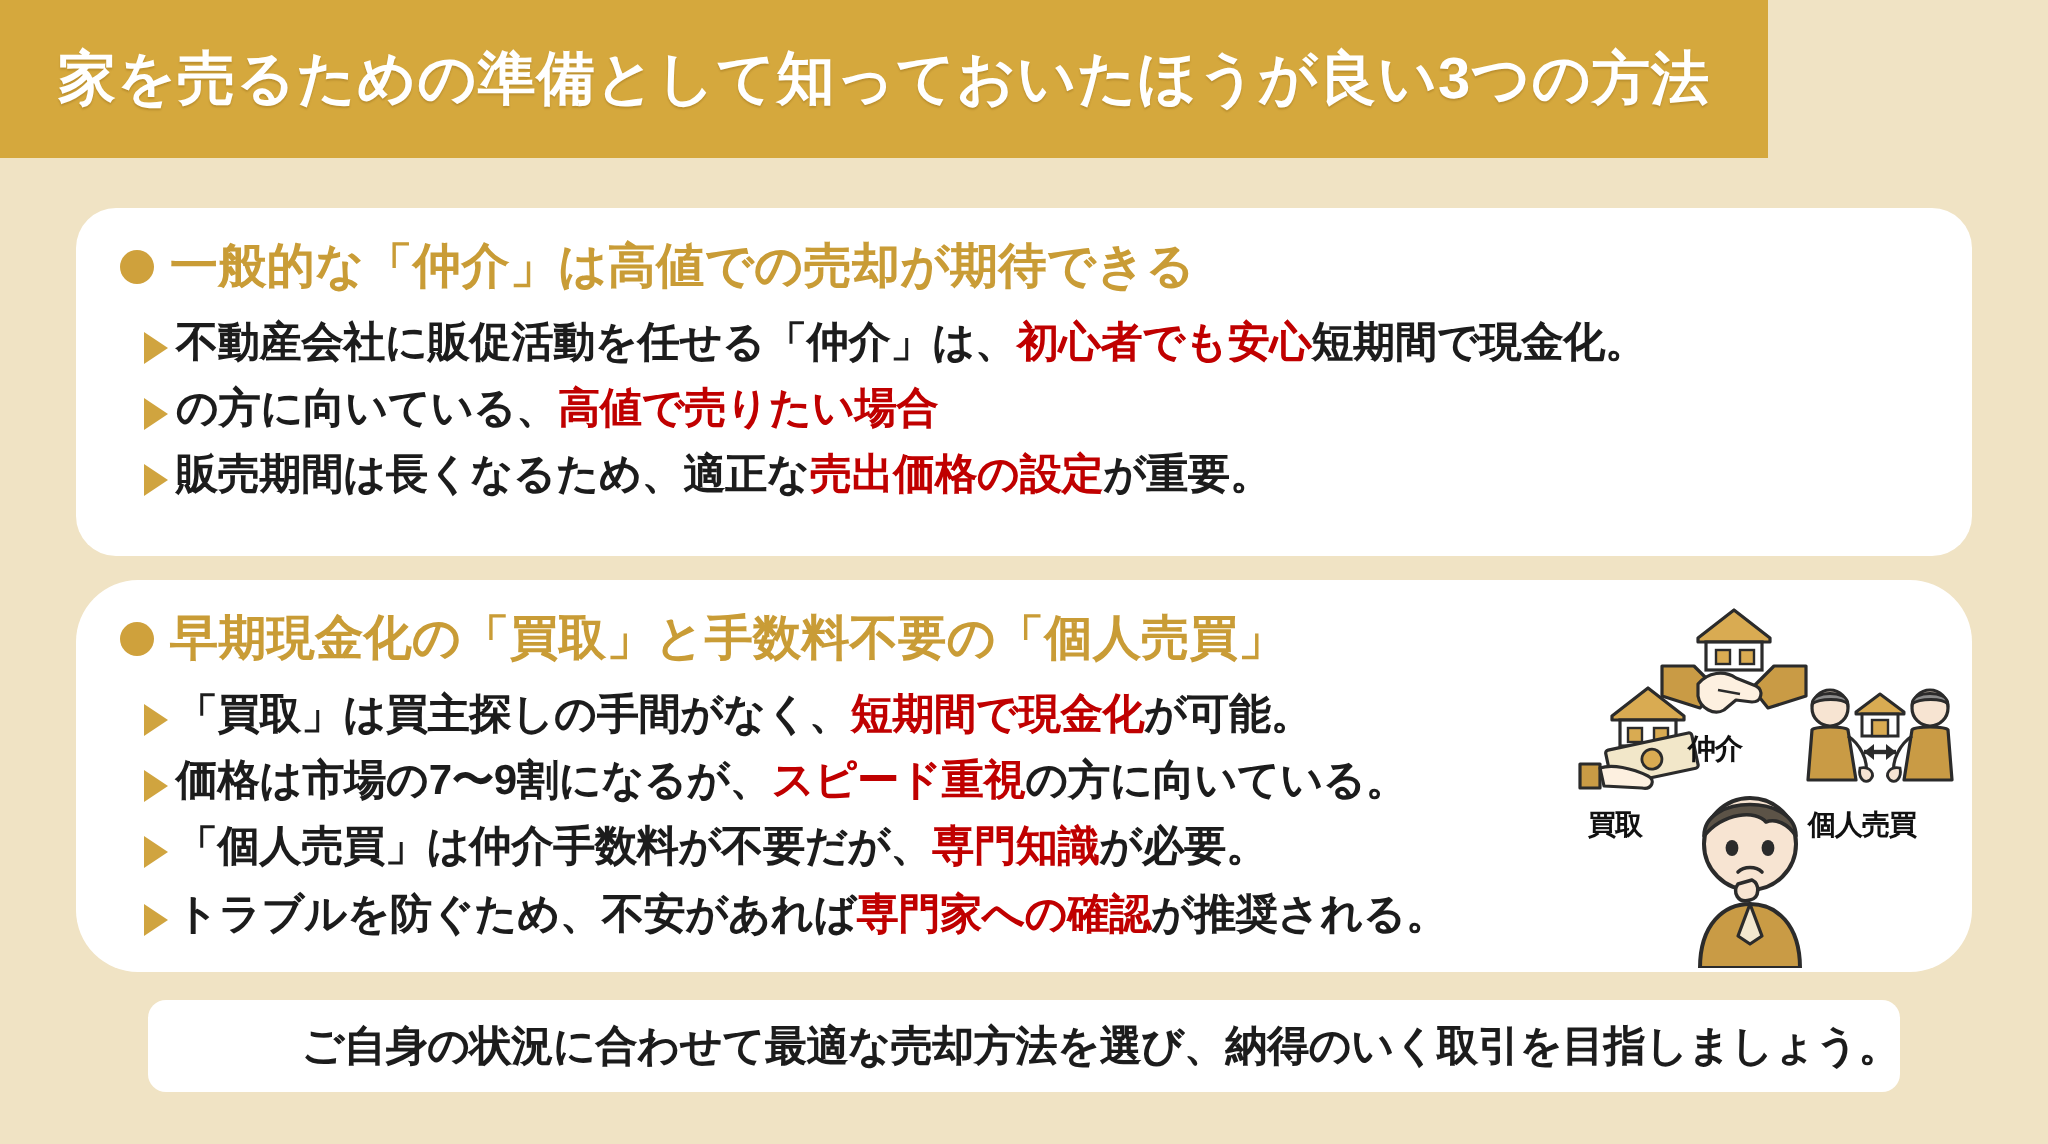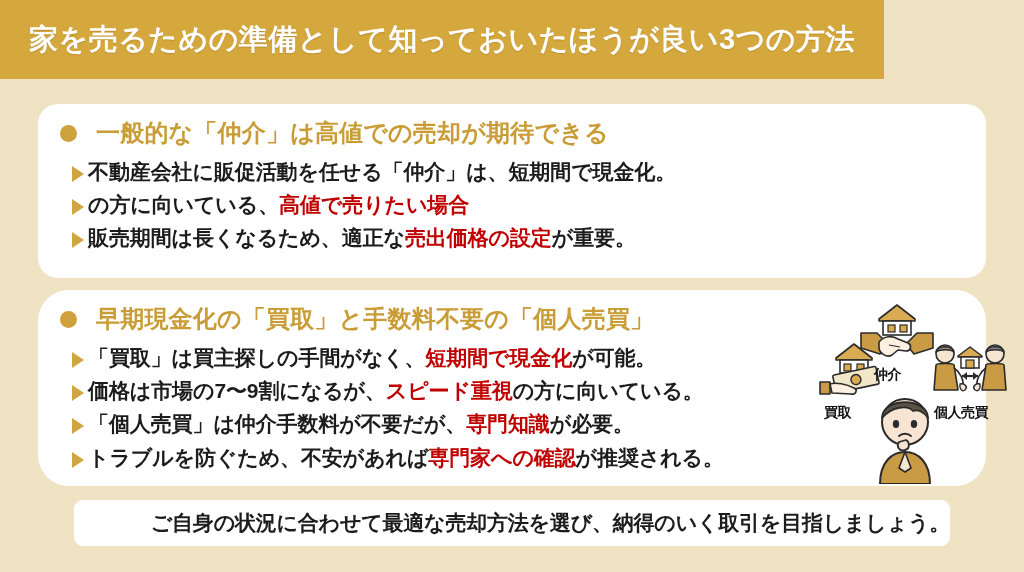--- a/index.html
+++ b/index.html
@@ -46,21 +46,21 @@
   #card-2 { left: 38px; top: 290px; width: 948px; height: 196px; border-radius: 31px; }
   #card-footer {
     left: 74px; top: 500px; width: 876px; height: 46px;
     border-radius: 9px;
     display: flex; align-items: center; justify-content: flex-end;
   }
 
   .card-heading {
     display: flex;
     align-items: center;
-    gap: 19px;
+    gap: 8px;
     color: #c99c36;
     font-size: 24px;
     font-weight: bold;
     padding: 13px 0 2px 22px;
     white-space: nowrap;
     letter-spacing: 0.2px;
   }
   .heading-dot {
     width: 17px; height: 17px;
     border-radius: 50%;
@@ -98,21 +98,21 @@
     font-size: 21px;
     font-weight: bold;
     color: #1c1c1c;
     white-space: nowrap;
     letter-spacing: -0.2px;
   }
 
   
   .illustration {
     position: absolute;
-    left: 816px; top: 300px;
+    left: 786px; top: 300px;
     width: 200px; height: 186px;
   }
   .ill-label {
     position: absolute;
     font-size: 14px;
     font-weight: bold;
     color: #111;
     white-space: nowrap;
     letter-spacing: -0.5px;
   }
@@ -135,20 +135,21 @@
 
 <div class="card" id="card-1">
   <div class="card-heading">
     <span class="heading-dot"></span>
     <span>一般的な「仲介」は高値での売却が期待できる</span>
   </div>
   <div class="bullets">
     <div class="bullet-line">
       <span class="tri"></span>
       <span>不動産会社に販促活動を任せる「仲介」は、</span>
+        <span class="hl">初心者でも安心</span>
         <span>短期間で現金化。</span>
     </div>
     <div class="bullet-line">
       <span class="tri"></span>
       <span>の方に向いている、</span>
         <span class="hl">高値で売りたい場合</span>
     </div>
     <div class="bullet-line">
       <span class="tri"></span>
       <span>販売期間は長くなるため、適正な</span>

